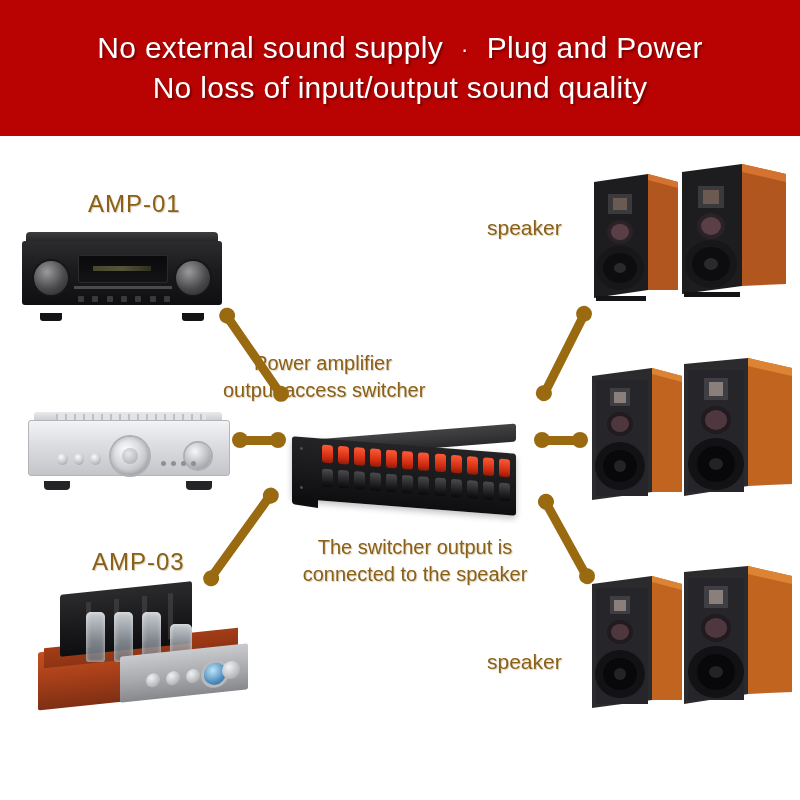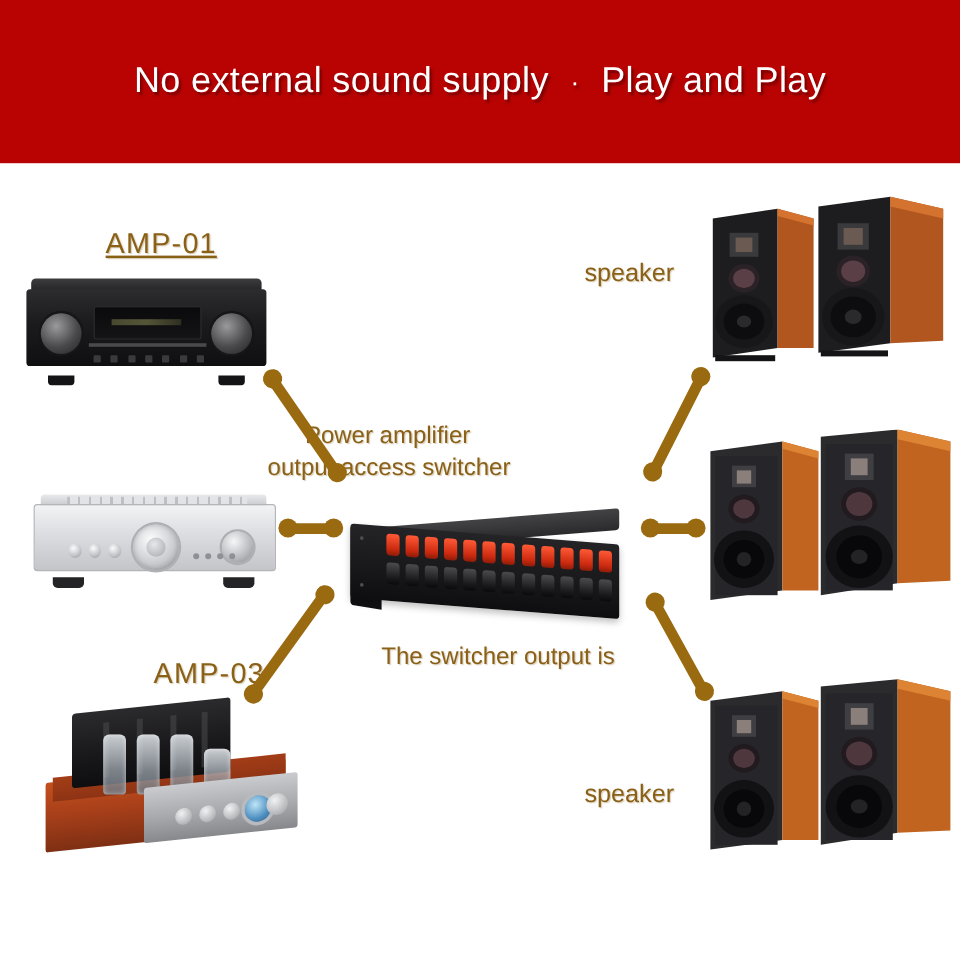--- a/index.html
+++ b/index.html
@@ -216,25 +216,26 @@
     position:absolute;width:3px;height:3px;border-radius:50%;background:#4e4e50;
   }
 </style>
 </head>
 <body>
 
 <div id="stage">
 
   <div class="banner">
     <div class="banner-line">
-      <span>No external sound supply</span><span class="gap"></span><span class="dot">·</span><span class="gap"></span><span>Play and Play</span>
-    </div>
-  </div>
-
-  <div class="label amp-label" style="left:88px;top:190px;text-decoration:underline;">AMP-01</div>
+      <span>No external sound supply</span><span class="gap"></span><span class="dot">·</span><span class="gap"></span><span>Plug and Power</span>
+    </div>
+    <div class="banner-line">No loss of input/output sound quality</div>
+  </div>
+
+  <div class="label amp-label" style="left:88px;top:190px;">AMP-01</div>
 
   <div class="device amp01" style="left:22px;top:232px;">
     <div class="top"></div>
     <div class="body">
       <div class="knob l"></div>
       <div class="knob r"></div>
       <div class="screen"></div>
       <div class="strip"></div>
       <div class="btnrow">
         <i></i>
@@ -267,21 +268,21 @@
           <i></i>
           <i></i>
           <i></i>
           <i></i>
         </div>
     </div>
     <div class="foot l"></div>
     <div class="foot r"></div>
   </div>
 
-  <div class="label amp-label" style="left:92px;top:548px;margin-left:36px;">AMP-03</div>
+  <div class="label amp-label" style="left:92px;top:548px;">AMP-03</div>
 
   <div class="device amp03" style="left:38px;top:580px;">
     <div class="wood"></div>
     <div class="woodtop"></div>
     <div class="cage">
       <div class="slot" style="left:26px;"></div>
       <div class="slot" style="left:54px;"></div>
       <div class="slot" style="left:82px;"></div>
       <div class="slot" style="left:108px;"></div>
     </div>
@@ -339,20 +340,21 @@
         <span class="post k"></span>
         <span class="post k"></span>
         <span class="post k"></span>
         <span class="post k"></span>
       </div>
     </div>
   </div>
 
   <div class="label cap" style="left:415px;top:534px;width:280px;margin-left:-140px;">
     <div>The switcher output is</div>
+    <div>connected to the speaker</div>
   </div>
 
   <div class="label spk-label" style="left:487px;top:216px;">speaker</div>
 
   <svg style="position:absolute;left:586px;top:160px;" width="214" height="150">
     <g>
       <polygon points="8,22 62,14 62,130 8,138" fill="#1d1d1f"></polygon>
       <polygon points="62,14 92,22 92,130 62,130" fill="#b2561f"></polygon>
       <polygon points="62,14 92,22 92,28 62,20" fill="#d4732f"></polygon>
       <rect x="22" y="34" width="24" height="20" fill="#3a3a3c"></rect>

